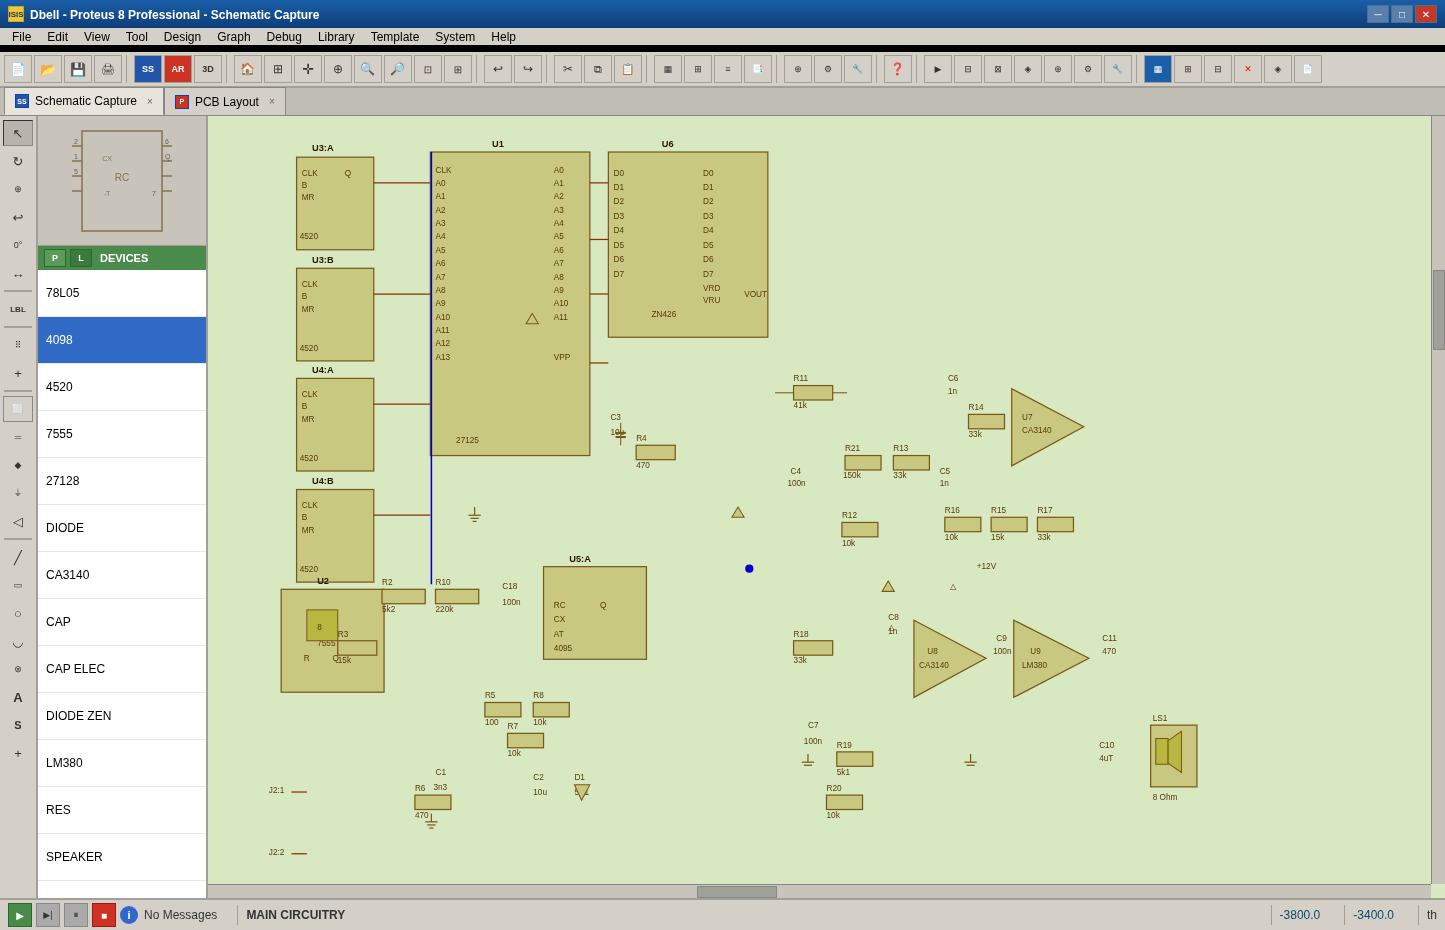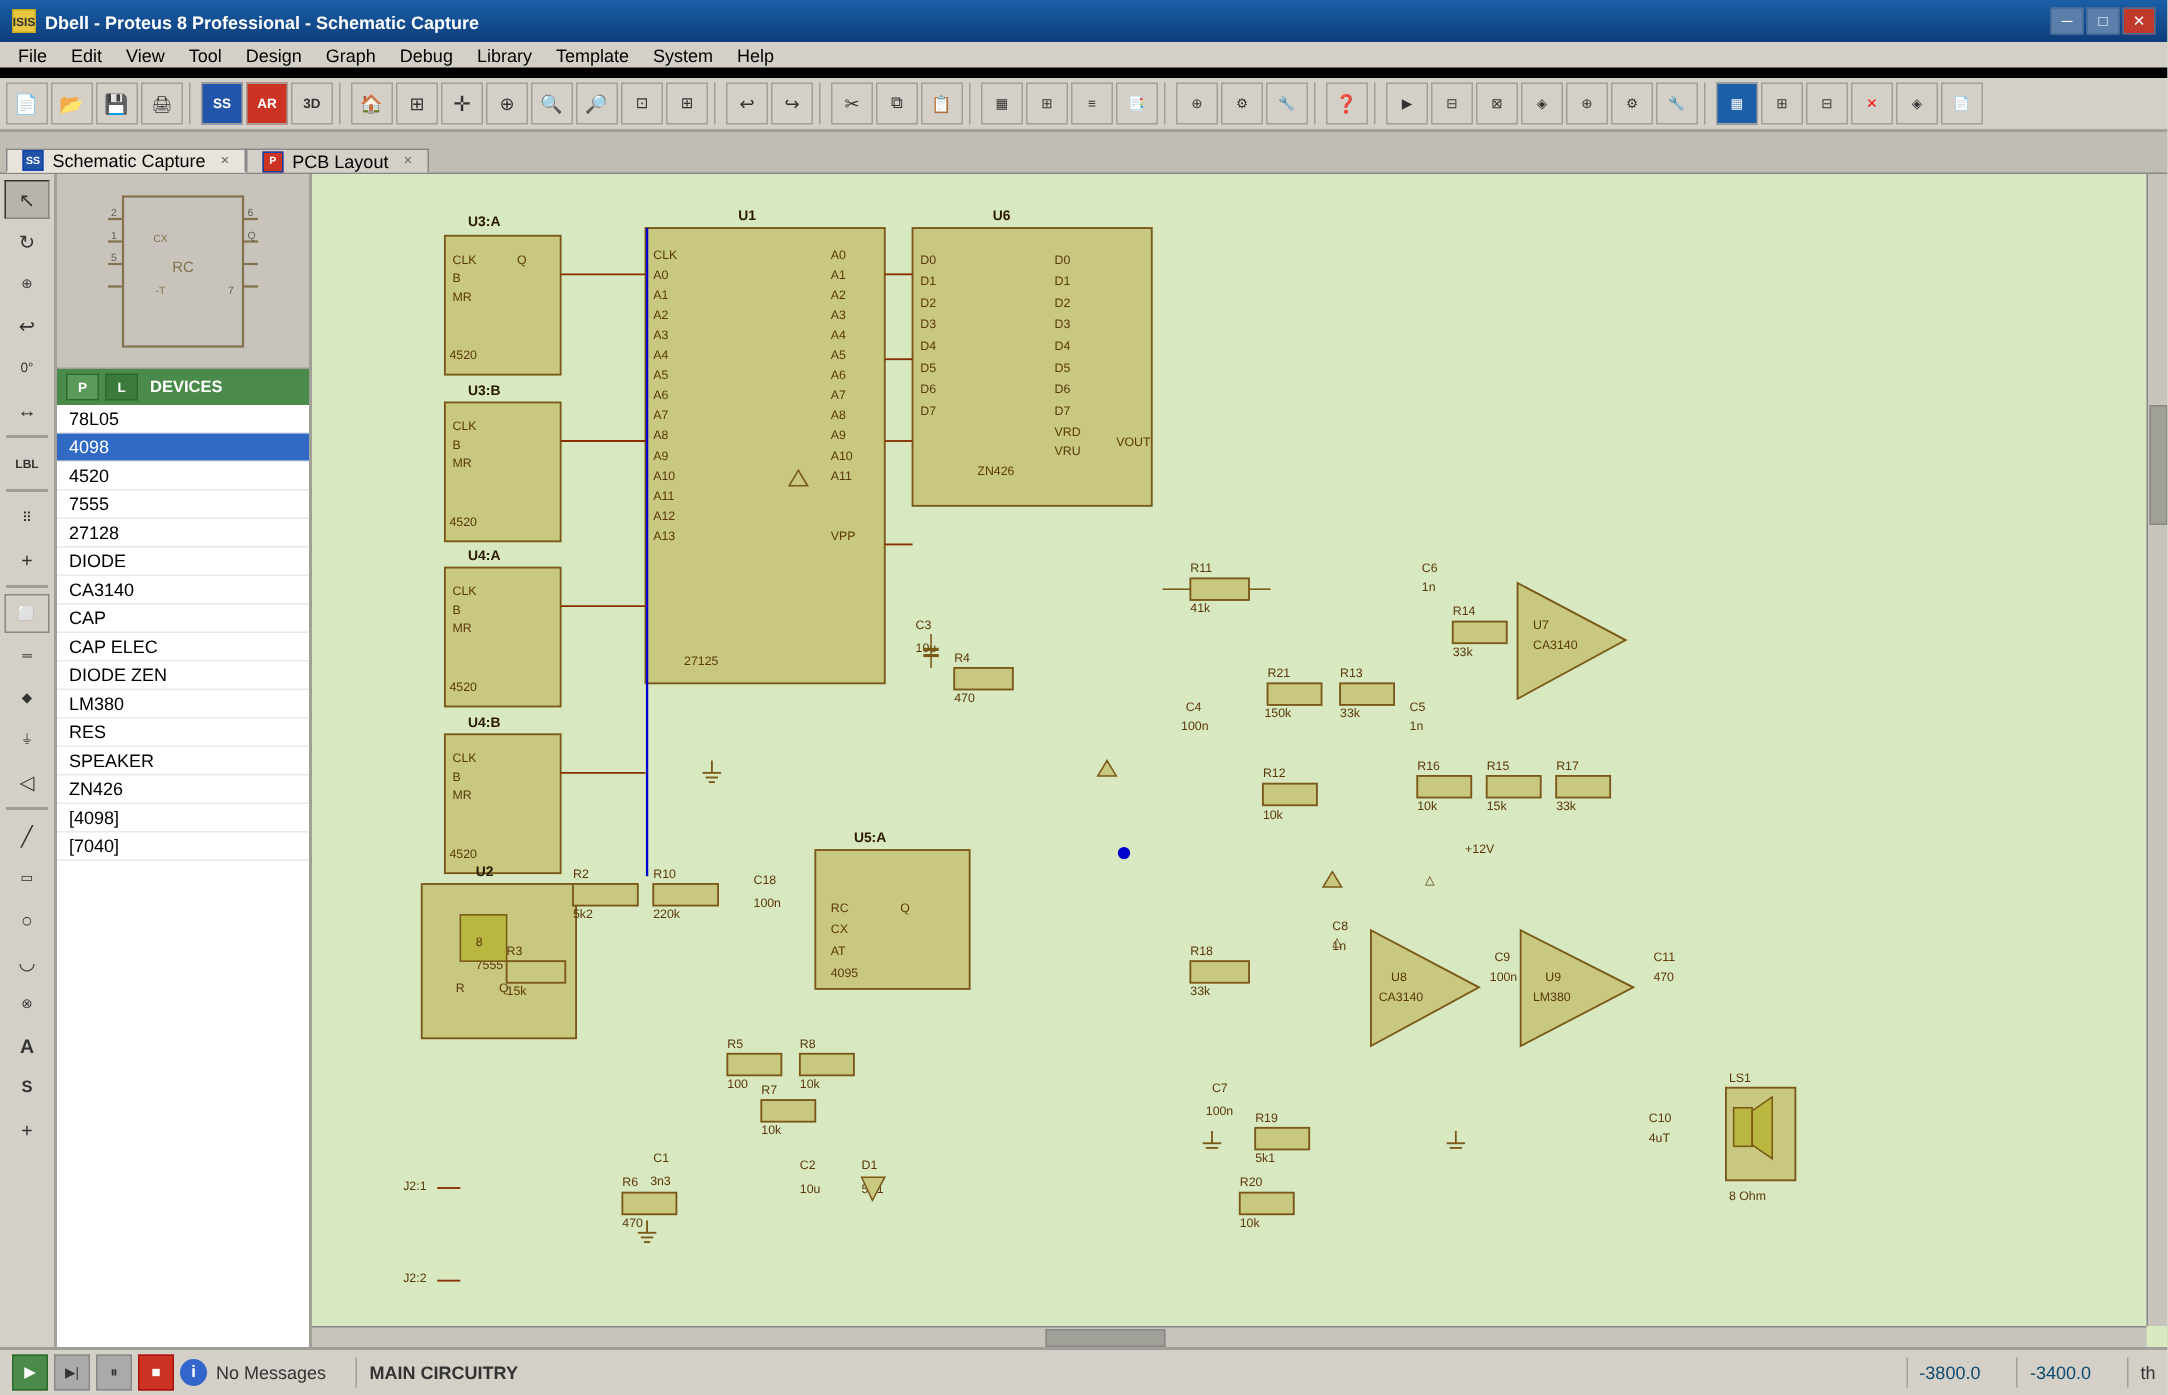--- a/index.html
+++ b/index.html
@@ -61,21 +61,21 @@
     
     #tabbar {
       height: 28px;
       background: #c0bdb5;
       display: flex;
       align-items: flex-end;
       padding: 0 4px;
       border-bottom: 1px solid #888;
     }
     .tab {
-      height: 16px;
+      height: 28px;
       padding: 0 10px;
       background: #d4d0c8;
       border: 1px solid #888;
       border-bottom: none;
       display: flex;
       align-items: center;
       gap: 6px;
       cursor: pointer;
       font-size: 12px;
       position: relative;
@@ -159,21 +159,21 @@
     }
     #comp-header .mode-btn.active { background: #5a9a5a; }
     #comp-header .devices-label { color: white; font-size: 11px; font-weight: bold; margin-left: 4px; }
 
     #device-list {
       flex: 1;
       overflow-y: auto;
       background: white;
     }
     .device-item {
-      padding: 2px 8px;
+      padding: 16px 8px;
       font-size: 12px;
       cursor: pointer;
       color: #000;
       border-bottom: 1px solid #e8e8e8;
     }
     .device-item.selected { background: #316ac5; color: white; }
 
     
     #schematic-canvas {
       flex: 1;

